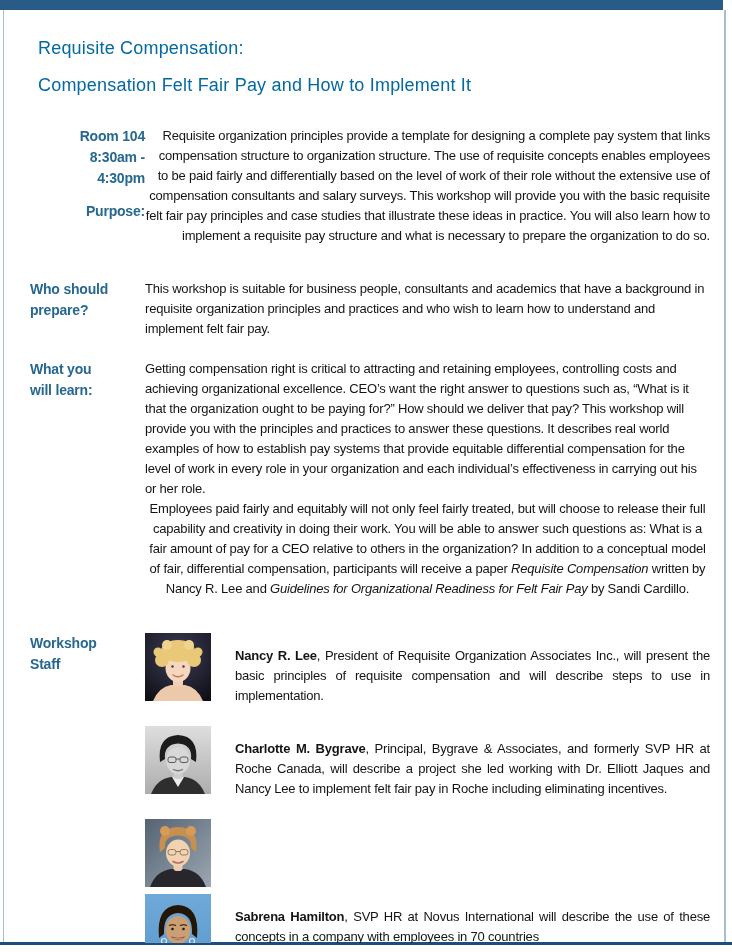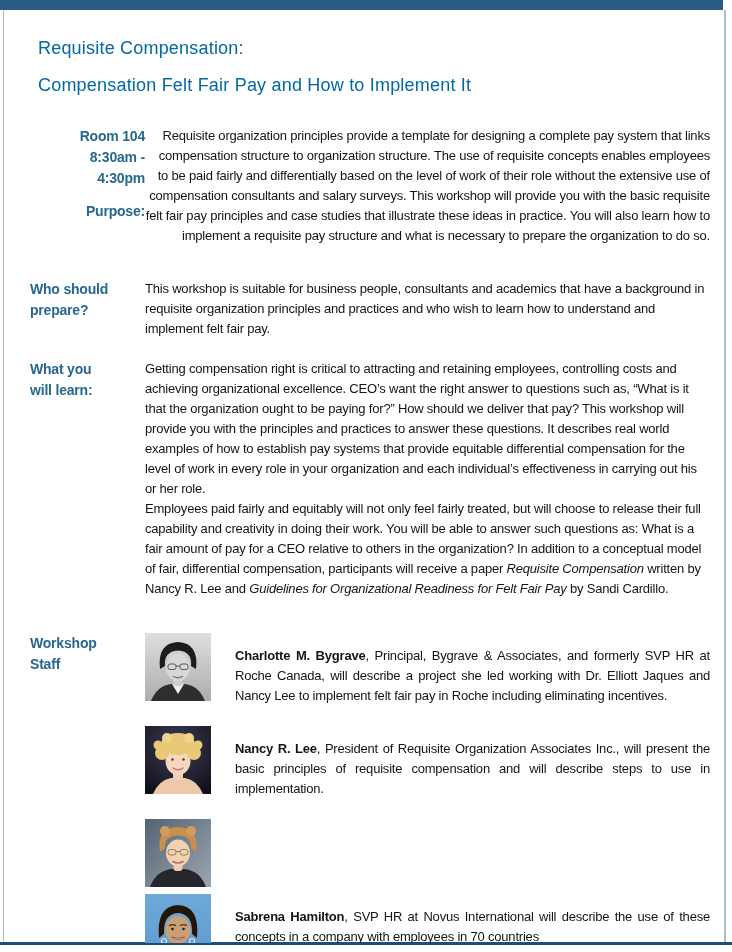--- a/index.html
+++ b/index.html
@@ -30,21 +30,21 @@
   .sec2 { top:279px; height:79px;  }
   .sec3 { top:359px; height:273px; }
   .sec4 { top:633px; height:310px; }
 
   .label-col { color:#26688F; font-weight:bold; font-size:14px; line-height:21px; letter-spacing:-0.2px; }
   .label-col div { white-space:nowrap; }
   .purpose-gap { margin-top:12px; }
 
   .body-col { color:#141414; font-size:13px; line-height:20px; letter-spacing:-0.2px; }
   .body-col p { margin:0; }
-  .para2 { margin-top:13px; }
+  .para2 { margin-top:13px;text-align:center; }
   .it { font-style:italic; }
 
   .staff-list { display:flex; flex-direction:column; gap:7px; }
   .staff-entry { display:flex; gap:24px; }
   .photo { flex:0 0 66px; width:66px; height:68px; }
   .photo svg { display:block; width:66px; height:68px; }
   .bio { text-align:justify; }
   .bio b { font-weight:bold; }
 </style>
 </head>
@@ -93,46 +93,20 @@
       <p class="para2"><span>Employees paid fairly and equitably will not only feel fairly treated, but will choose to release their full capability and creativity in doing their work. You will be able to answer such questions as: What is a fair amount of pay for a CEO relative to others in the organization? In addition to a conceptual model of fair, differential compensation, participants will receive a paper </span><span class="it">Requisite Compensation</span><span> written by Nancy R. Lee and </span><span class="it">Guidelines for Organizational Readiness for Felt Fair Pay</span><span> by Sandi Cardillo.</span></p>
     </div>
   </div>
 
   <div class="sec sec4">
     <div class="label-col">
       <div>Workshop</div>
       <div>Staff</div>
     </div>
     <div class="staff-list">
-
-      <div class="staff-entry">
-        <div class="photo">
-          <svg viewBox="0 0 66 68" xmlns="http://www.w3.org/2000/svg">
-            <defs>
-                <linearGradient id="gC" x1="0" y1="0" x2="0" y2="1">
-                  <stop offset="0%" stop-color="#DEDEDE"></stop>
-                  <stop offset="100%" stop-color="#ADADAD"></stop>
-                </linearGradient>
-              </defs>
-            <rect width="66" height="68" fill="url(#gC)"></rect>
-            <path d="M6,68 Q12,53 26,51 L40,51 Q54,53 60,68 Z" fill="#2E2E2E"></path>
-            <path d="M27,51 L33,61 L39,51 Z" fill="#EDEDED"></path>
-            <rect x="28.5" y="43" width="9" height="10" rx="3" fill="#CDCDCD"></rect>
-            <ellipse cx="33" cy="34.5" rx="12" ry="13.5" fill="#D8D8D8"></ellipse>
-            <path d="M15,36 Q12,10 33,9 Q54,10 51,36 L46,33 Q47.5,18.5 33,17.5 Q18.5,18.5 20,33 Z" fill="#1C1C1C"></path>
-            <g stroke="#5A5A5A" stroke-width="1" fill="none">
-              <rect x="23" y="31" width="8" height="5.5" rx="2"></rect>
-                <rect x="35" y="31" width="8" height="5.5" rx="2"></rect>
-              <line x1="31" y1="33" x2="35" y2="33"></line>
-            </g>
-            <path d="M28.5,43.5 Q33,46 37.5,43.5" stroke="#777777" stroke-width="1.3" fill="none" stroke-linecap="round"></path>
-          </svg>
-        </div>
-        <p class="bio body-col"><b>Charlotte M. Bygrave</b><span>, Principal, Bygrave &amp; Associates, and formerly SVP HR at Roche Canada, will describe a project she led working with Dr. Elliott Jaques and Nancy Lee to implement felt fair pay in Roche including eliminating incentives.</span></p>
-      </div>
 
       <div class="staff-entry">
         <div class="photo">
           <svg viewBox="0 0 66 68" xmlns="http://www.w3.org/2000/svg">
             <defs>
                 <radialGradient id="gN" cx="50%" cy="30%" r="80%">
                   <stop offset="0%" stop-color="#3E3E58"></stop>
                   <stop offset="100%" stop-color="#0F0F17"></stop>
                 </radialGradient>
               </defs>
@@ -152,20 +126,46 @@
             <path d="M28,42 Q33,45.5 38,42" stroke="#C4706F" stroke-width="1.5" fill="none" stroke-linecap="round"></path>
           </svg>
         </div>
         <p class="bio body-col"><b>Nancy R. Lee</b><span>, President of Requisite Organization Associates Inc., will present the basic principles of requisite compensation and will describe steps to use in implementation.</span></p>
       </div>
 
       <div class="staff-entry">
         <div class="photo">
           <svg viewBox="0 0 66 68" xmlns="http://www.w3.org/2000/svg">
             <defs>
+                <linearGradient id="gC" x1="0" y1="0" x2="0" y2="1">
+                  <stop offset="0%" stop-color="#DEDEDE"></stop>
+                  <stop offset="100%" stop-color="#ADADAD"></stop>
+                </linearGradient>
+              </defs>
+            <rect width="66" height="68" fill="url(#gC)"></rect>
+            <path d="M6,68 Q12,53 26,51 L40,51 Q54,53 60,68 Z" fill="#2E2E2E"></path>
+            <path d="M27,51 L33,61 L39,51 Z" fill="#EDEDED"></path>
+            <rect x="28.5" y="43" width="9" height="10" rx="3" fill="#CDCDCD"></rect>
+            <ellipse cx="33" cy="34.5" rx="12" ry="13.5" fill="#D8D8D8"></ellipse>
+            <path d="M15,36 Q12,10 33,9 Q54,10 51,36 L46,33 Q47.5,18.5 33,17.5 Q18.5,18.5 20,33 Z" fill="#1C1C1C"></path>
+            <g stroke="#5A5A5A" stroke-width="1" fill="none">
+              <rect x="23" y="31" width="8" height="5.5" rx="2"></rect>
+                <rect x="35" y="31" width="8" height="5.5" rx="2"></rect>
+              <line x1="31" y1="33" x2="35" y2="33"></line>
+            </g>
+            <path d="M28.5,43.5 Q33,46 37.5,43.5" stroke="#777777" stroke-width="1.3" fill="none" stroke-linecap="round"></path>
+          </svg>
+        </div>
+        <p class="bio body-col"><b>Charlotte M. Bygrave</b><span>, Principal, Bygrave &amp; Associates, and formerly SVP HR at Roche Canada, will describe a project she led working with Dr. Elliott Jaques and Nancy Lee to implement felt fair pay in Roche including eliminating incentives.</span></p>
+      </div>
+
+      <div class="staff-entry">
+        <div class="photo">
+          <svg viewBox="0 0 66 68" xmlns="http://www.w3.org/2000/svg">
+            <defs>
                 <linearGradient id="gS" x1="0" y1="0" x2="1" y2="1">
                   <stop offset="0%" stop-color="#546372"></stop>
                   <stop offset="100%" stop-color="#9BA7B2"></stop>
                 </linearGradient>
               </defs>
             <rect width="66" height="68" fill="url(#gS)"></rect>
             <path d="M5,68 Q11,52 26,50 L40,50 Q55,52 61,68 Z" fill="#26262C"></path>
             <rect x="28.5" y="42" width="9" height="10" rx="3" fill="#EFCBAB"></rect>
             <ellipse cx="33" cy="34" rx="12" ry="13.5" fill="#F3D2B2"></ellipse>
             <path d="M15,33 Q11,9 33,8 Q55,9 51,33 L46,29 Q47,17 33,16.5 Q19,17 20,29 Z" fill="#C8904F"></path>

